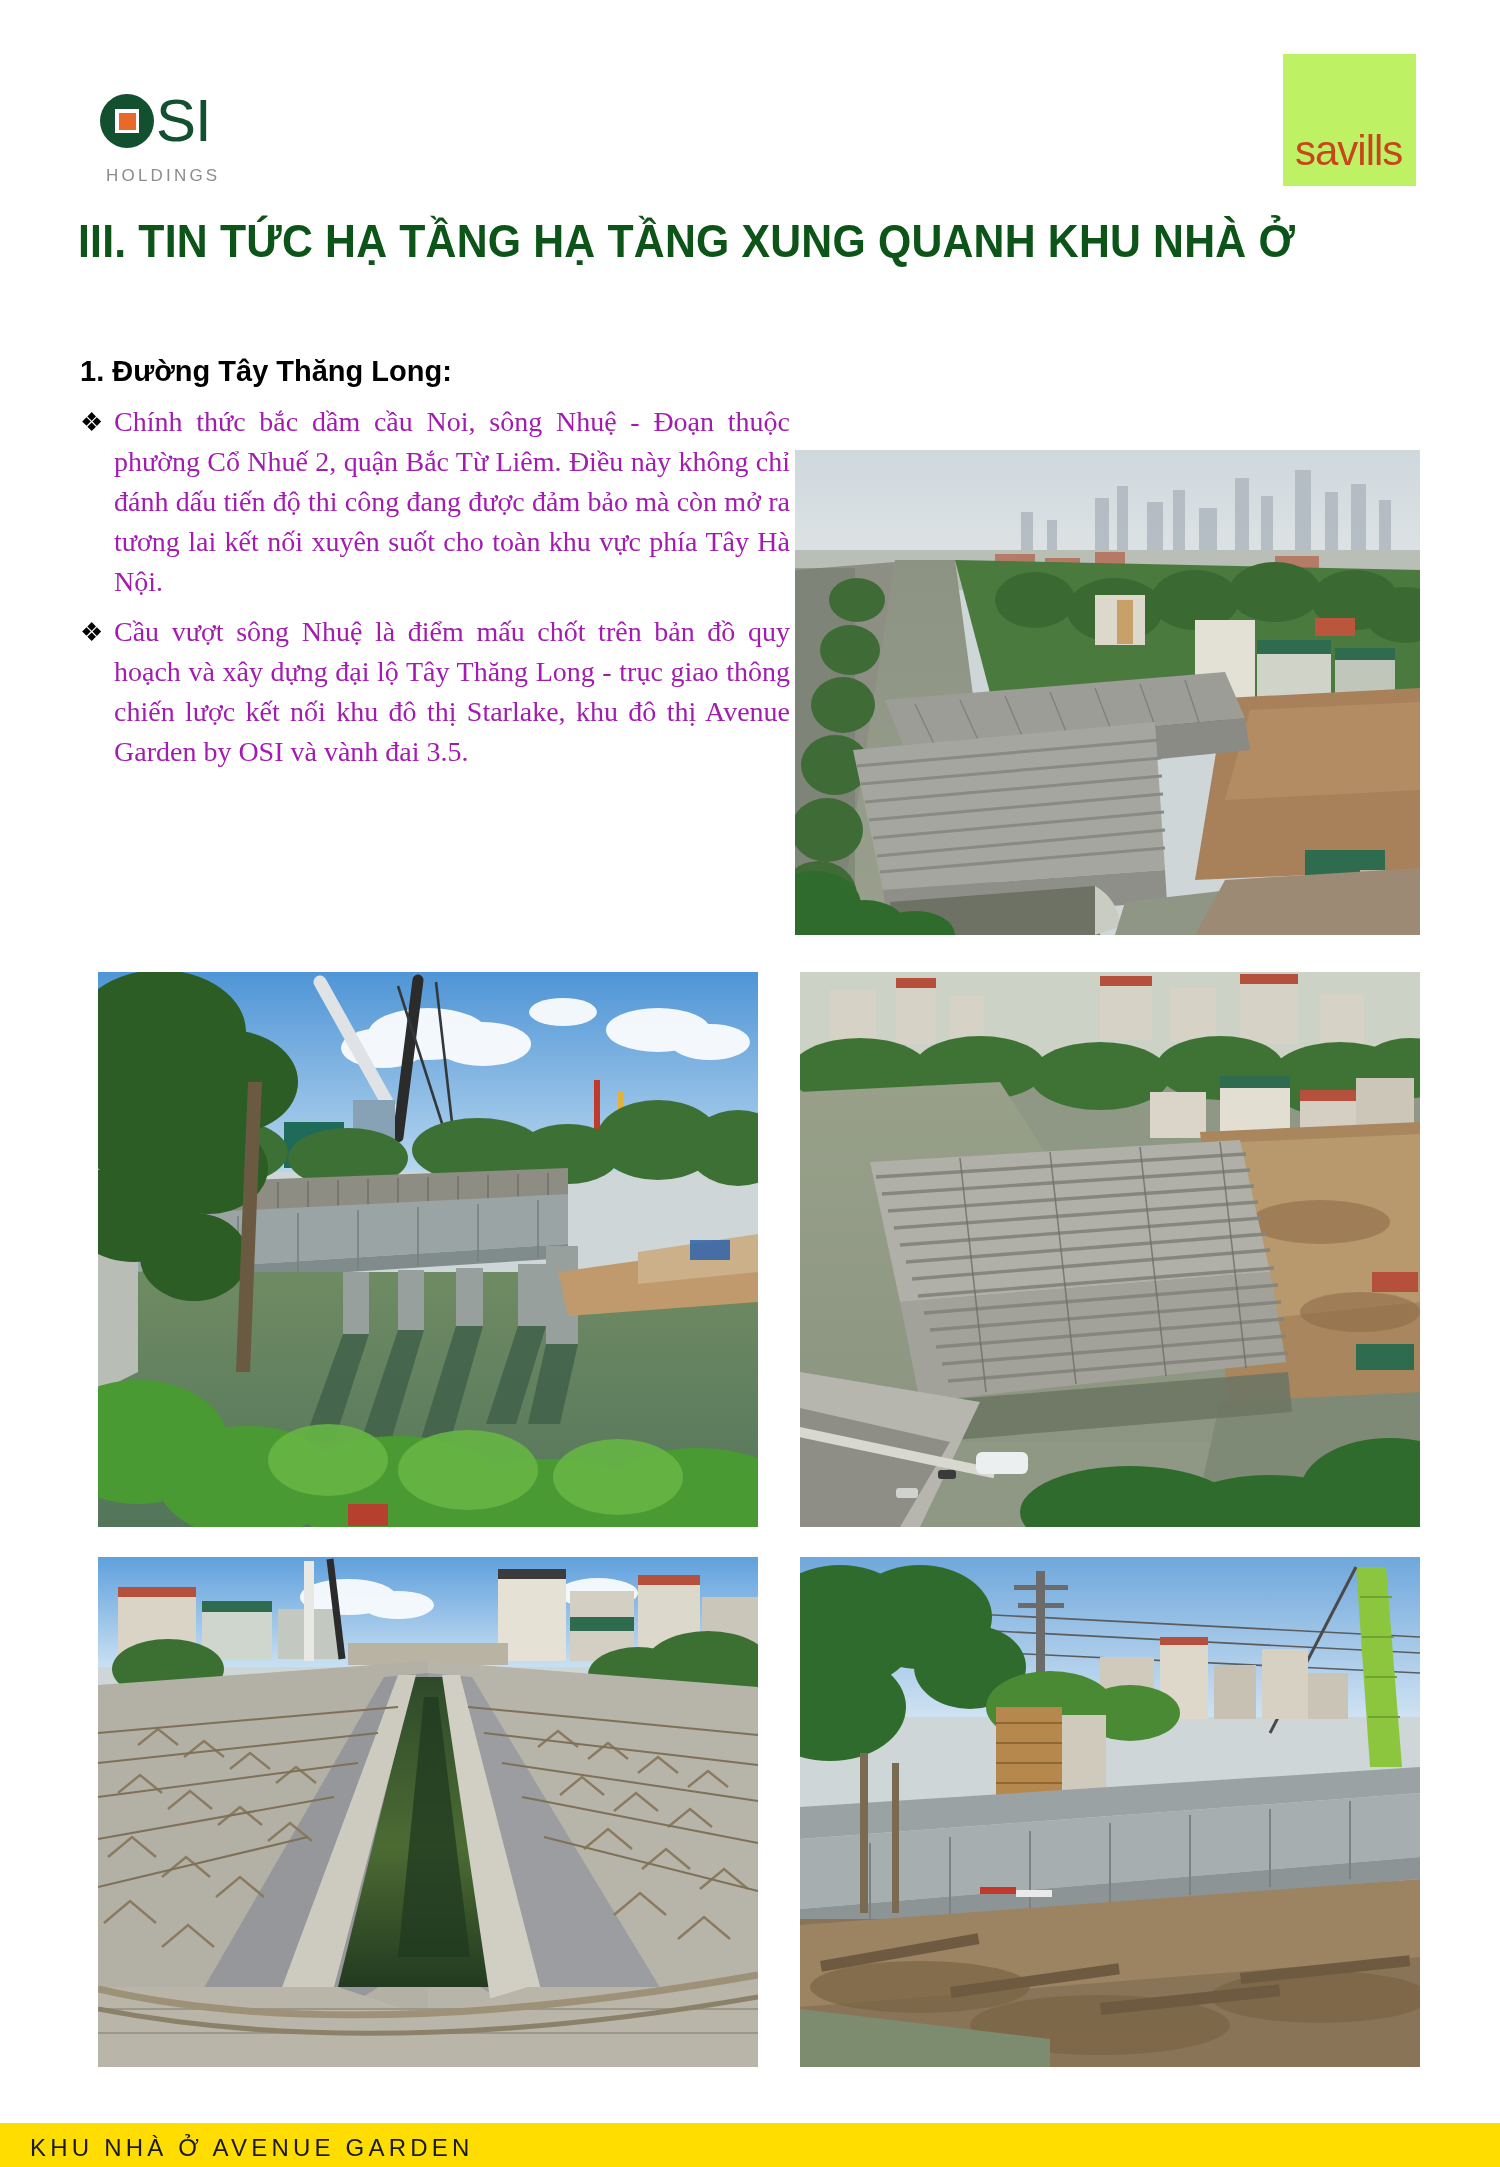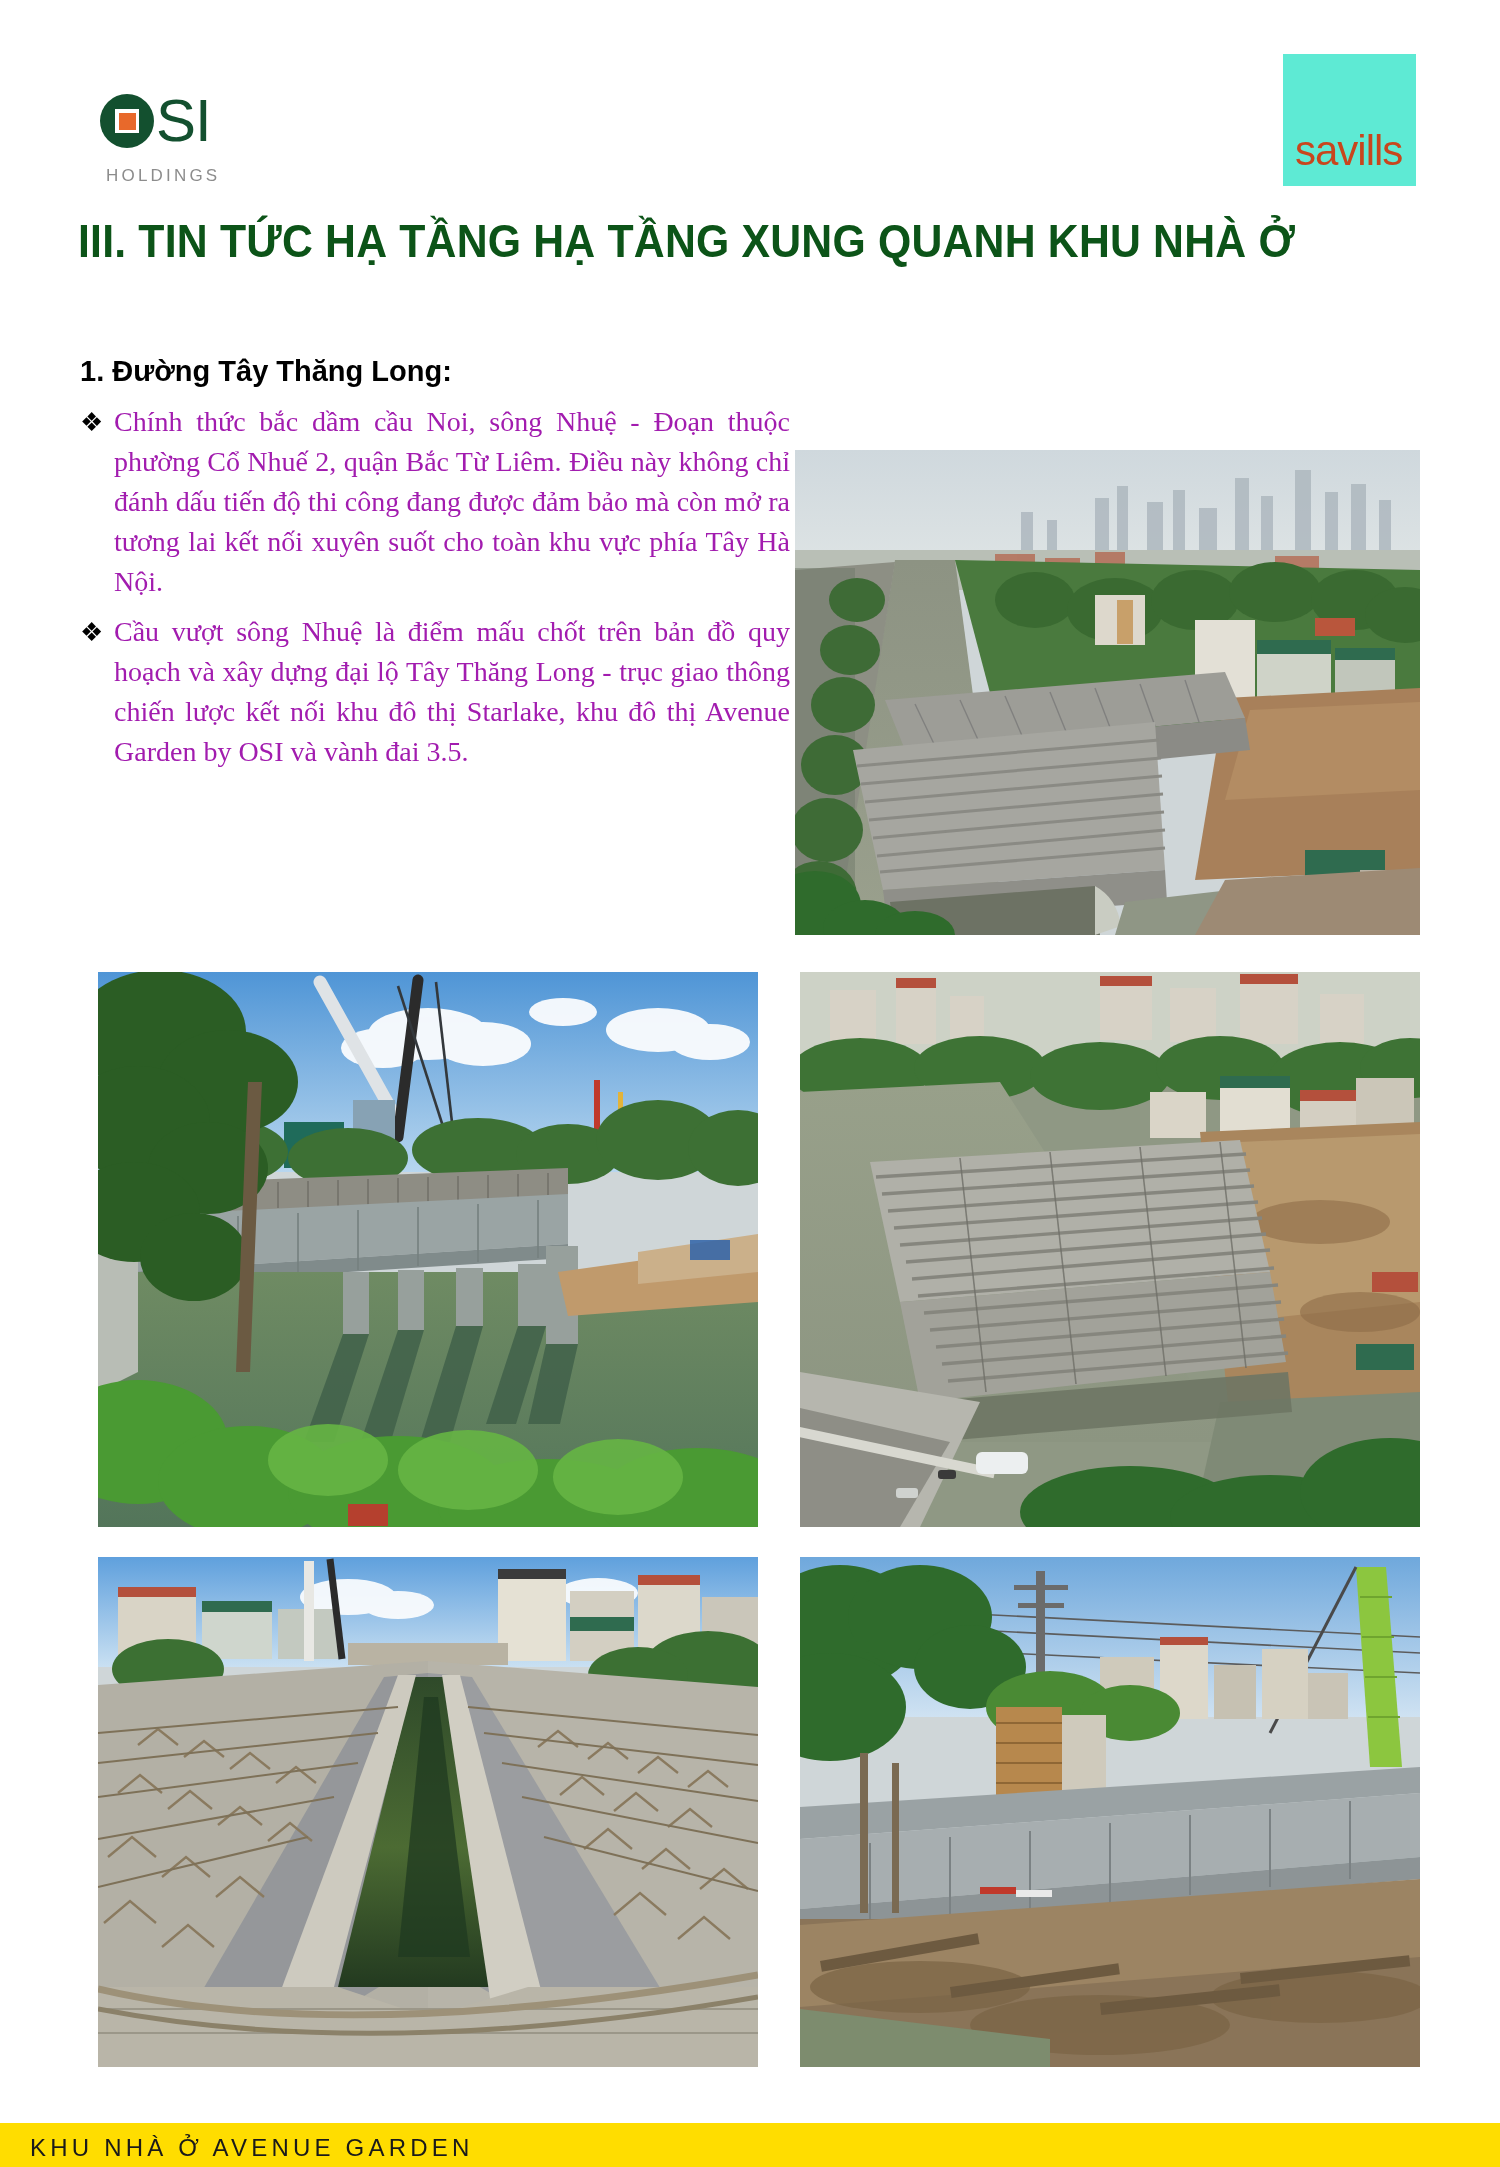--- a/index.html
+++ b/index.html
@@ -34,21 +34,21 @@
     letter-spacing:-1px; line-height:54px;
   }
   .osi-holdings {
     font-family:"Liberation Sans", sans-serif;
     font-size:17px; color:#8C8C8C; letter-spacing:3.2px;
     margin-top:18px; margin-left:6px; font-weight:normal;
   }
 
   .savills-logo {
     position:absolute; left:1283px; top:54px;
-    width:133px; height:132px; background:#5eead4;
+    width:133px; height:132px; background:#bef264;
   }
   .savills-word {
     position:absolute; left:12px; bottom:14px;
     font-family:"Liberation Sans", sans-serif;
     font-size:42px; color:#C8461D; letter-spacing:-1px;
     line-height:42px;
   }
 
   
   .section-title {

